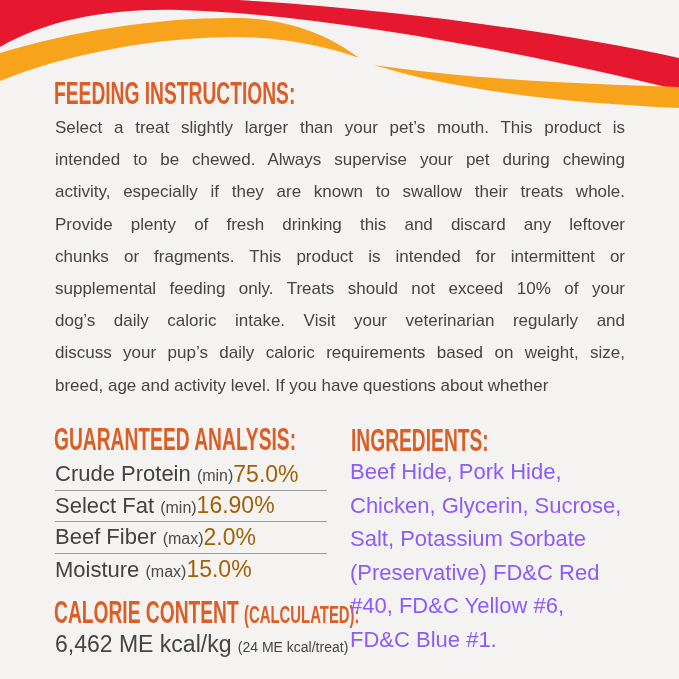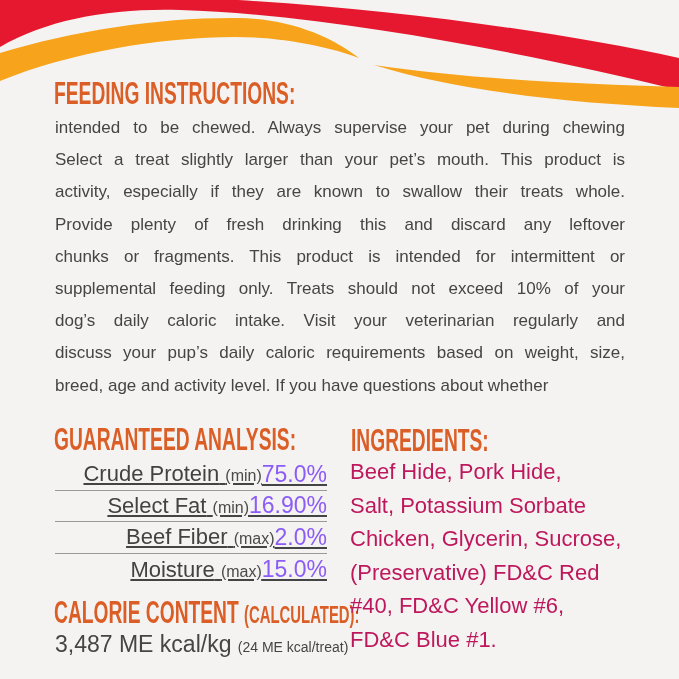--- a/index.html
+++ b/index.html
@@ -26,55 +26,55 @@
   .feeding-heading { left: 54px; top: 78px; }
 
   .body-text { position: absolute; left: 55px; top: 112px; width: 570px;
                font-size: 17px; line-height: 32.2px; color: #454545; }
   .body-text .jline { text-align: justify; text-align-last: justify; height: 32.2px; overflow: hidden; }
   .body-text .jline:last-child { text-align-last: left; }
 
   .ga-heading { left: 54px; top: 424px; }
 
   .ga-table { position: absolute; left: 55px; top: 459px; width: 272px; }
-  .ga-row { display: flex; justify-content: flex-end; align-items: center;
-            height: 31.6px; text-decoration: underline; }
+  .ga-row { display: flex; justify-content: flex-start; align-items: center;
+            height: 31.6px; }
   .ga-row.ruled { border-bottom: 1px solid #9A9A9A; }
   .ga-label { font-size: 22px; color: #424242; white-space: nowrap; }
   .ga-qual { font-size: 16px; color: #4a4a4a; }
-  .ga-value { font-size: 23px; color: #8b5cf6; }
+  .ga-value { font-size: 23px; color: #a16207; }
 
   .calorie-heading { left: 54px; top: 597px; }
   .calorie-heading .suffix { font-size: 24px; }
 
   .calorie-value { position: absolute; left: 55px; top: 631px; font-size: 23px;
                    color: #454545; white-space: nowrap; }
   .calorie-value .small { font-size: 14px; }
 
   .ingredients-heading { left: 351px; top: 425px; }
   .ingredients-text { position: absolute; left: 350px; top: 455px; width: 325px;
-                      font-size: 22px; line-height: 33.5px; color: #be185d; }
+                      font-size: 22px; line-height: 33.5px; color: #8b5cf6; }
   .ingredients-text .iline { white-space: nowrap; height: 33.5px; }
 </style>
 </head>
 <body>
 
 <svg class="header-art" viewBox="0 0 679 120" xmlns="http://www.w3.org/2000/svg" aria-hidden="true">
   <path fill="#E5182F" d="M 0 0 L 238 0 C 400 10 560 32 679 58 L 679 90 C 540 56 330 14 180 10 C 112 8 48 19 0 47 Z"></path>
   <path fill="#F7A41C" d="M 0 53 C 75 30 165 17 238 18 C 290 19 330 36 359 58 C 330 47 283 37 235 37 C 160 37 68 53 0 81 Z"></path>
   <path fill="#F7A41C" d="M 374 65 C 460 78 570 84 679 87 L 679 108 C 560 103 450 89 374 65 Z"></path>
 </svg>
 
 <div class="section-heading feeding-heading">
   <span class="condensed">FEEDING INSTRUCTIONS:</span>
 </div>
 
 <div class="body-text">
+  <div class="jline">Select a treat slightly larger than your pet’s mouth. This product is</div>
   <div class="jline">intended to be chewed. Always supervise your pet during chewing</div>
-  <div class="jline">Select a treat slightly larger than your pet’s mouth. This product is</div>
   <div class="jline">activity, especially if they are known to swallow their treats whole.</div>
   <div class="jline">Provide plenty of fresh drinking this and discard any leftover</div>
   <div class="jline">chunks or fragments. This product is intended for intermittent or</div>
   <div class="jline">supplemental feeding only. Treats should not exceed 10% of your</div>
   <div class="jline">dog’s daily caloric intake. Visit your veterinarian regularly and</div>
   <div class="jline">discuss your pup’s daily caloric requirements based on weight, size,</div>
   <div class="jline">breed, age and activity level. If you have questions about whether</div>
 </div>
 
 <div class="section-heading ga-heading">
@@ -98,28 +98,28 @@
     <span class="ga-label"><span>Moisture</span> <span class="ga-qual">(max)</span></span>
     <span class="ga-value">15.0%</span>
   </div>
 </div>
 
 <div class="section-heading calorie-heading">
   <span class="condensed"><span>CALORIE CONTENT</span> <span class="suffix">(CALCULATED):</span></span>
 </div>
 
 <div class="calorie-value">
-  <span>3,487 ME kcal/kg</span>
+  <span>6,462 ME kcal/kg</span>
   <span class="small">(24 ME kcal/treat)</span>
 </div>
 
 <div class="section-heading ingredients-heading">
   <span class="condensed">INGREDIENTS:</span>
 </div>
 
 <div class="ingredients-text">
   <div class="iline">Beef Hide, Pork Hide,</div>
+  <div class="iline">Chicken, Glycerin, Sucrose,</div>
   <div class="iline">Salt, Potassium Sorbate</div>
-  <div class="iline">Chicken, Glycerin, Sucrose,</div>
   <div class="iline">(Preservative) FD&amp;C Red</div>
   <div class="iline">#40, FD&amp;C Yellow #6,</div>
   <div class="iline">FD&amp;C Blue #1.</div>
 </div>
 
 </body></html>

